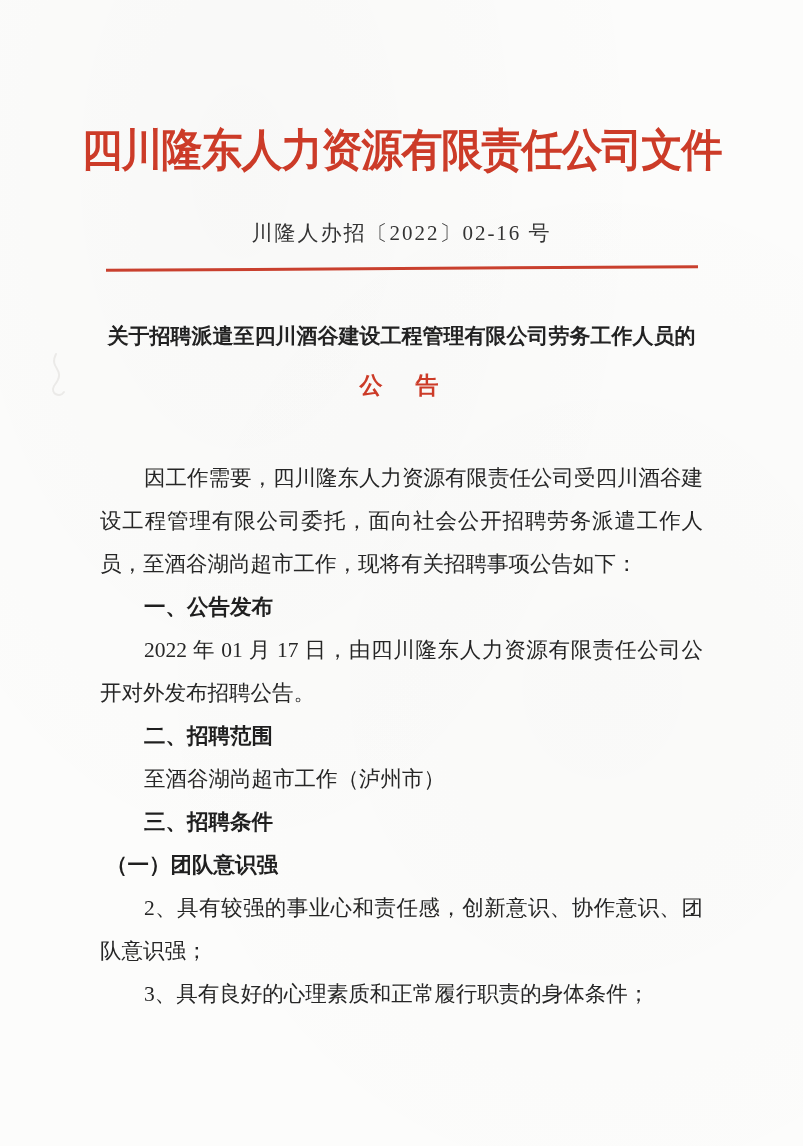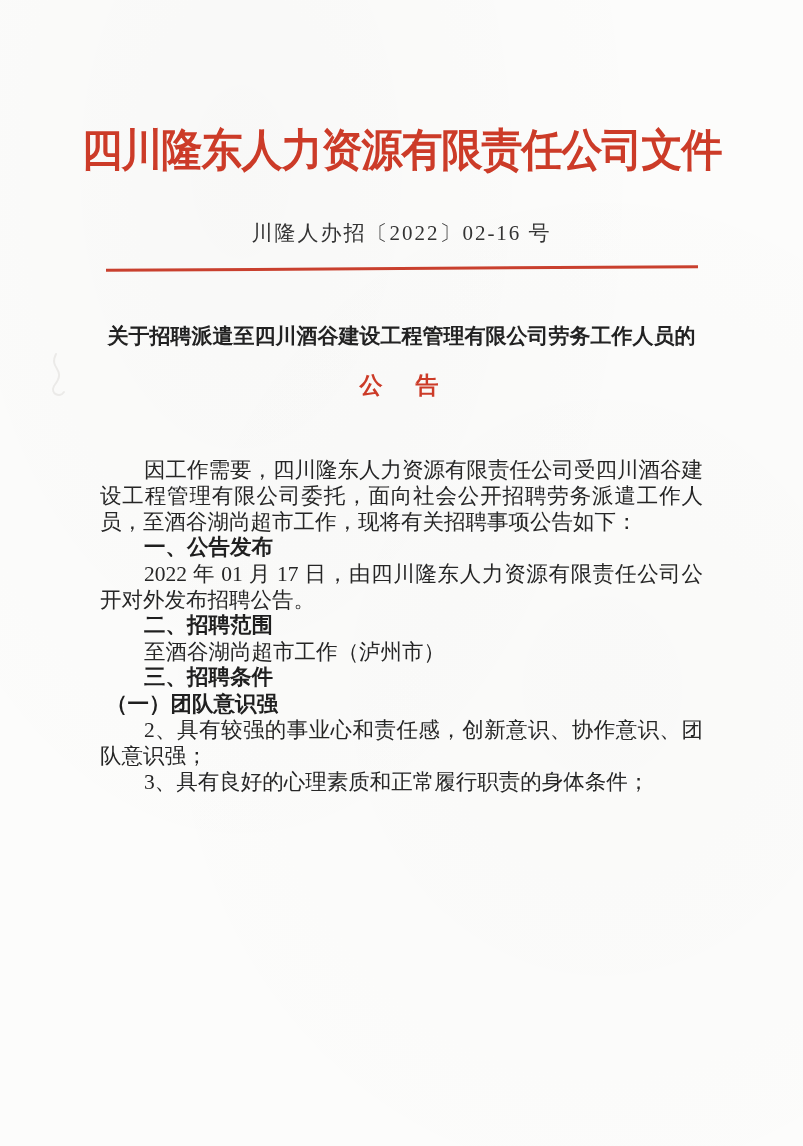--- a/index.html
+++ b/index.html
@@ -56,31 +56,31 @@
     text-align: center;
     font-size: 23px;
     font-weight: 700;
     letter-spacing: 5px;
     color: var(--accent-red, #cc3b28);
     font-family: Liberation Serif, serif;
   }
   .body-content {
     margin: 56px 100px 0 100px;
     font-size: 21.5px;
-    line-height: 26px;
+    line-height: 43px;
     text-align: justify;
     color: #262626;
   }
   .body-content p { margin: 0; }
   .para { text-indent: 44px; }
   .section {
     text-indent: 44px;
     font-weight: 700;
     color: #1f1f1f;
-    font-family: Liberation Mono, monospace;
+    font-family: Liberation Serif, serif;
   }
   .subsection {
     text-indent: 6px;
     font-weight: 700;
     color: #1f1f1f;
     font-family: "Liberation Sans", "DejaVu Sans", sans-serif;
   }
   .scribble {
     position: absolute;
     left: 38px;

